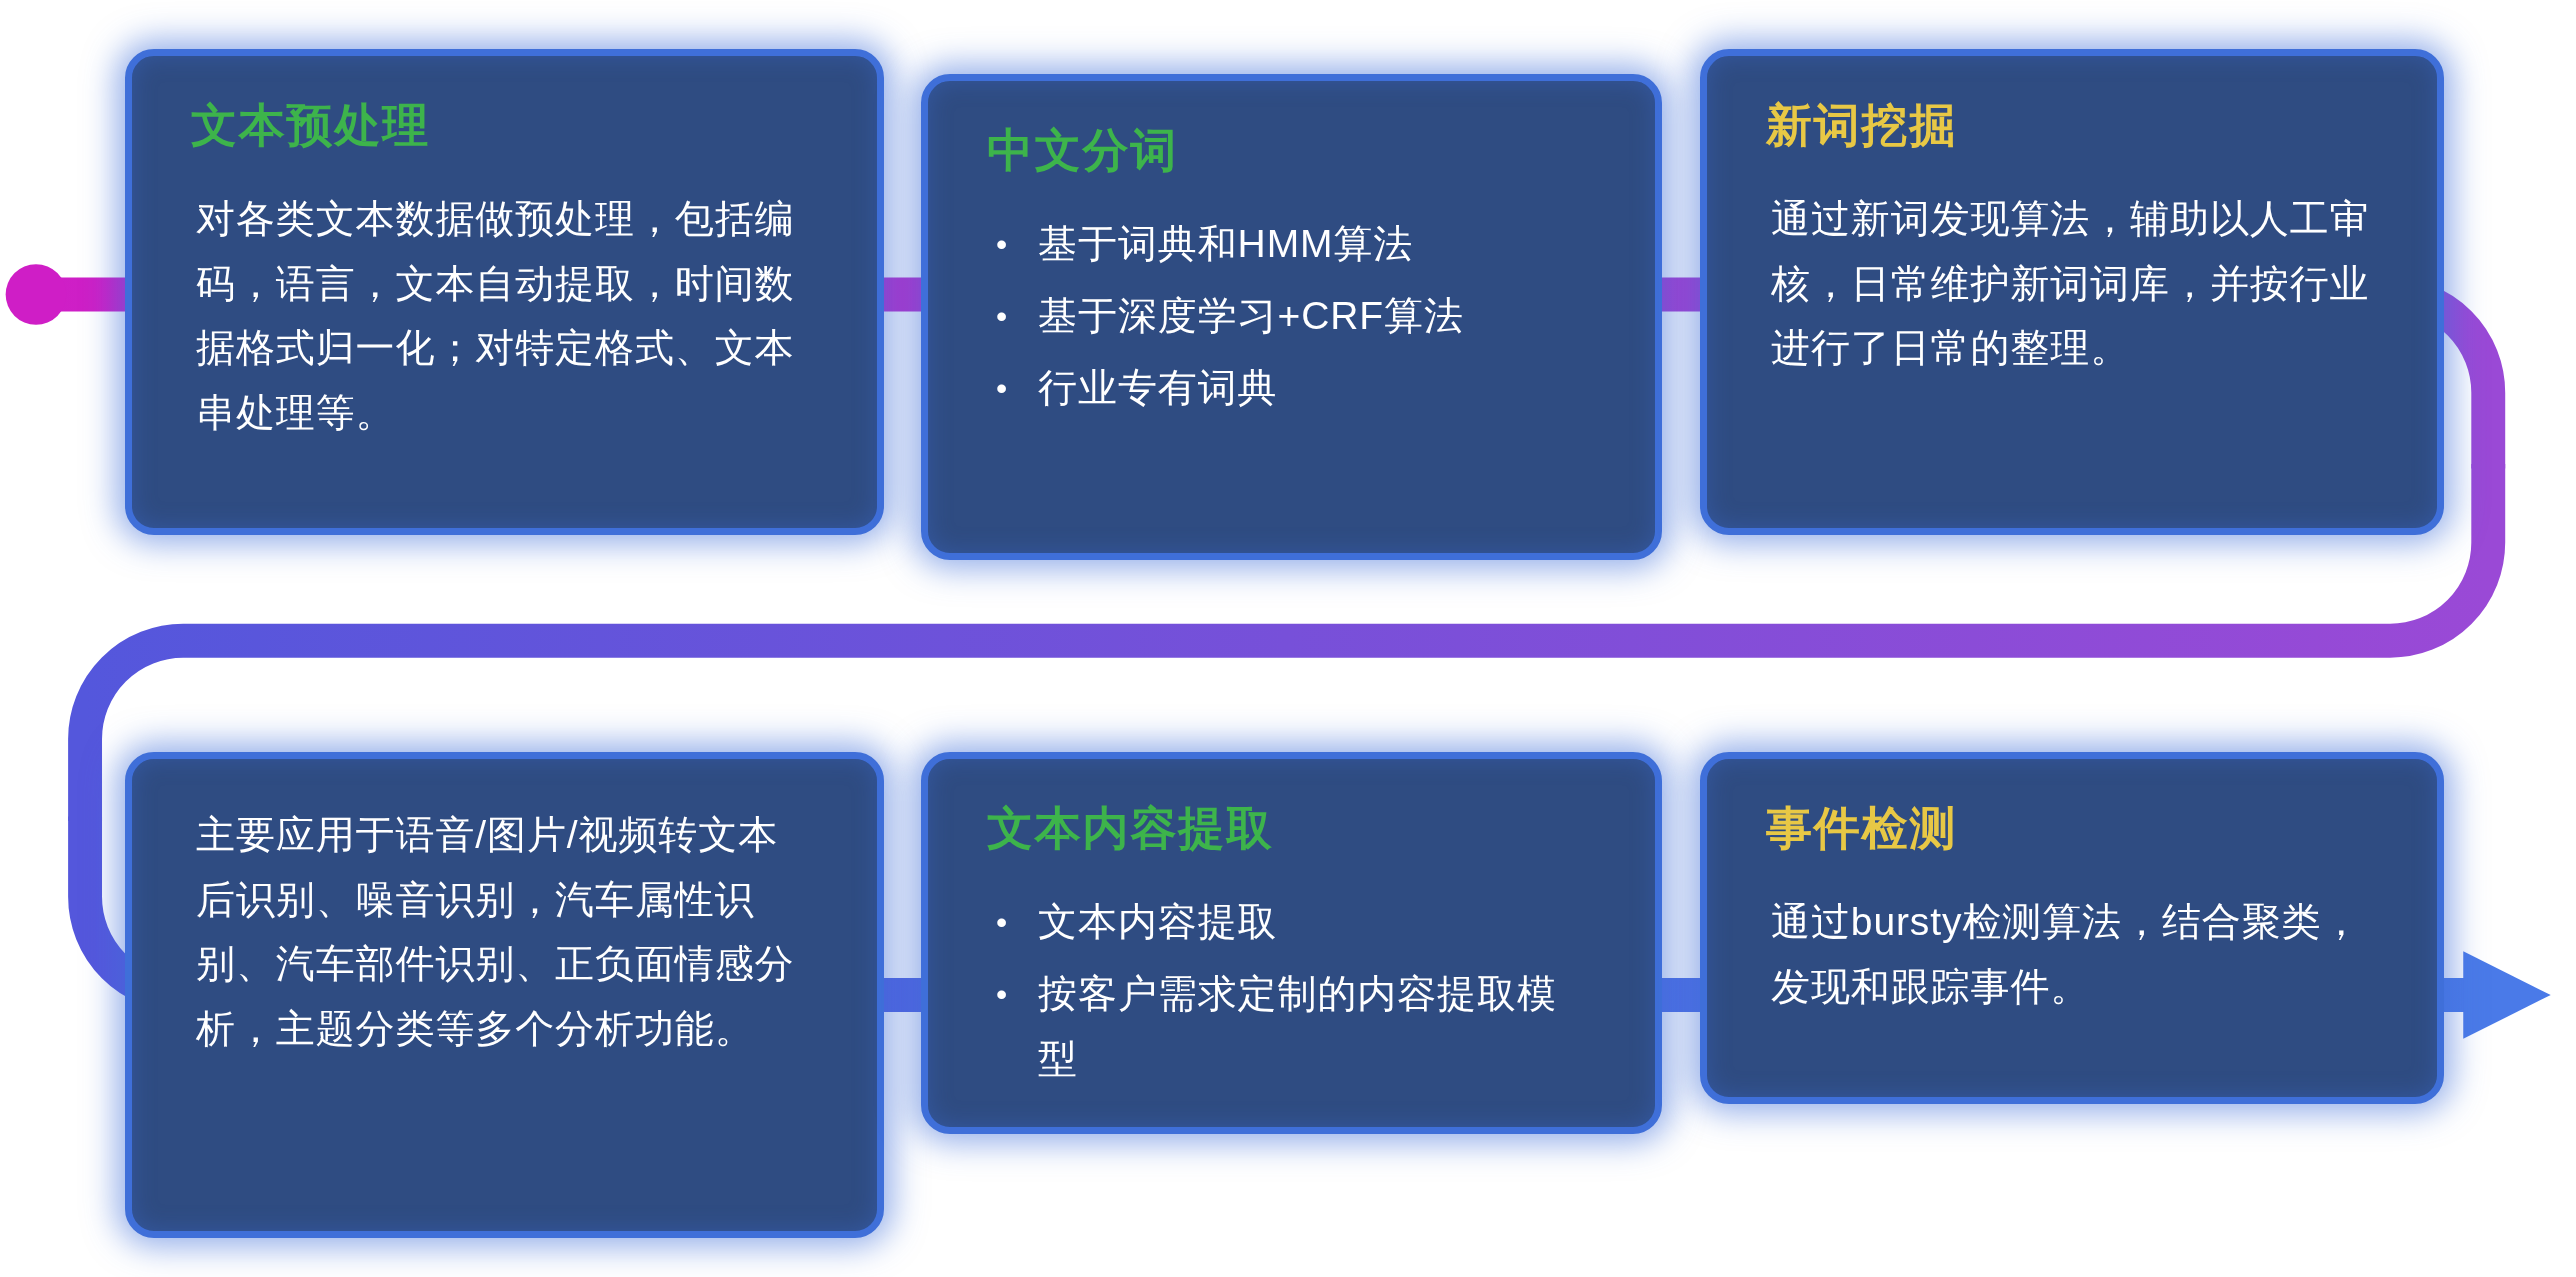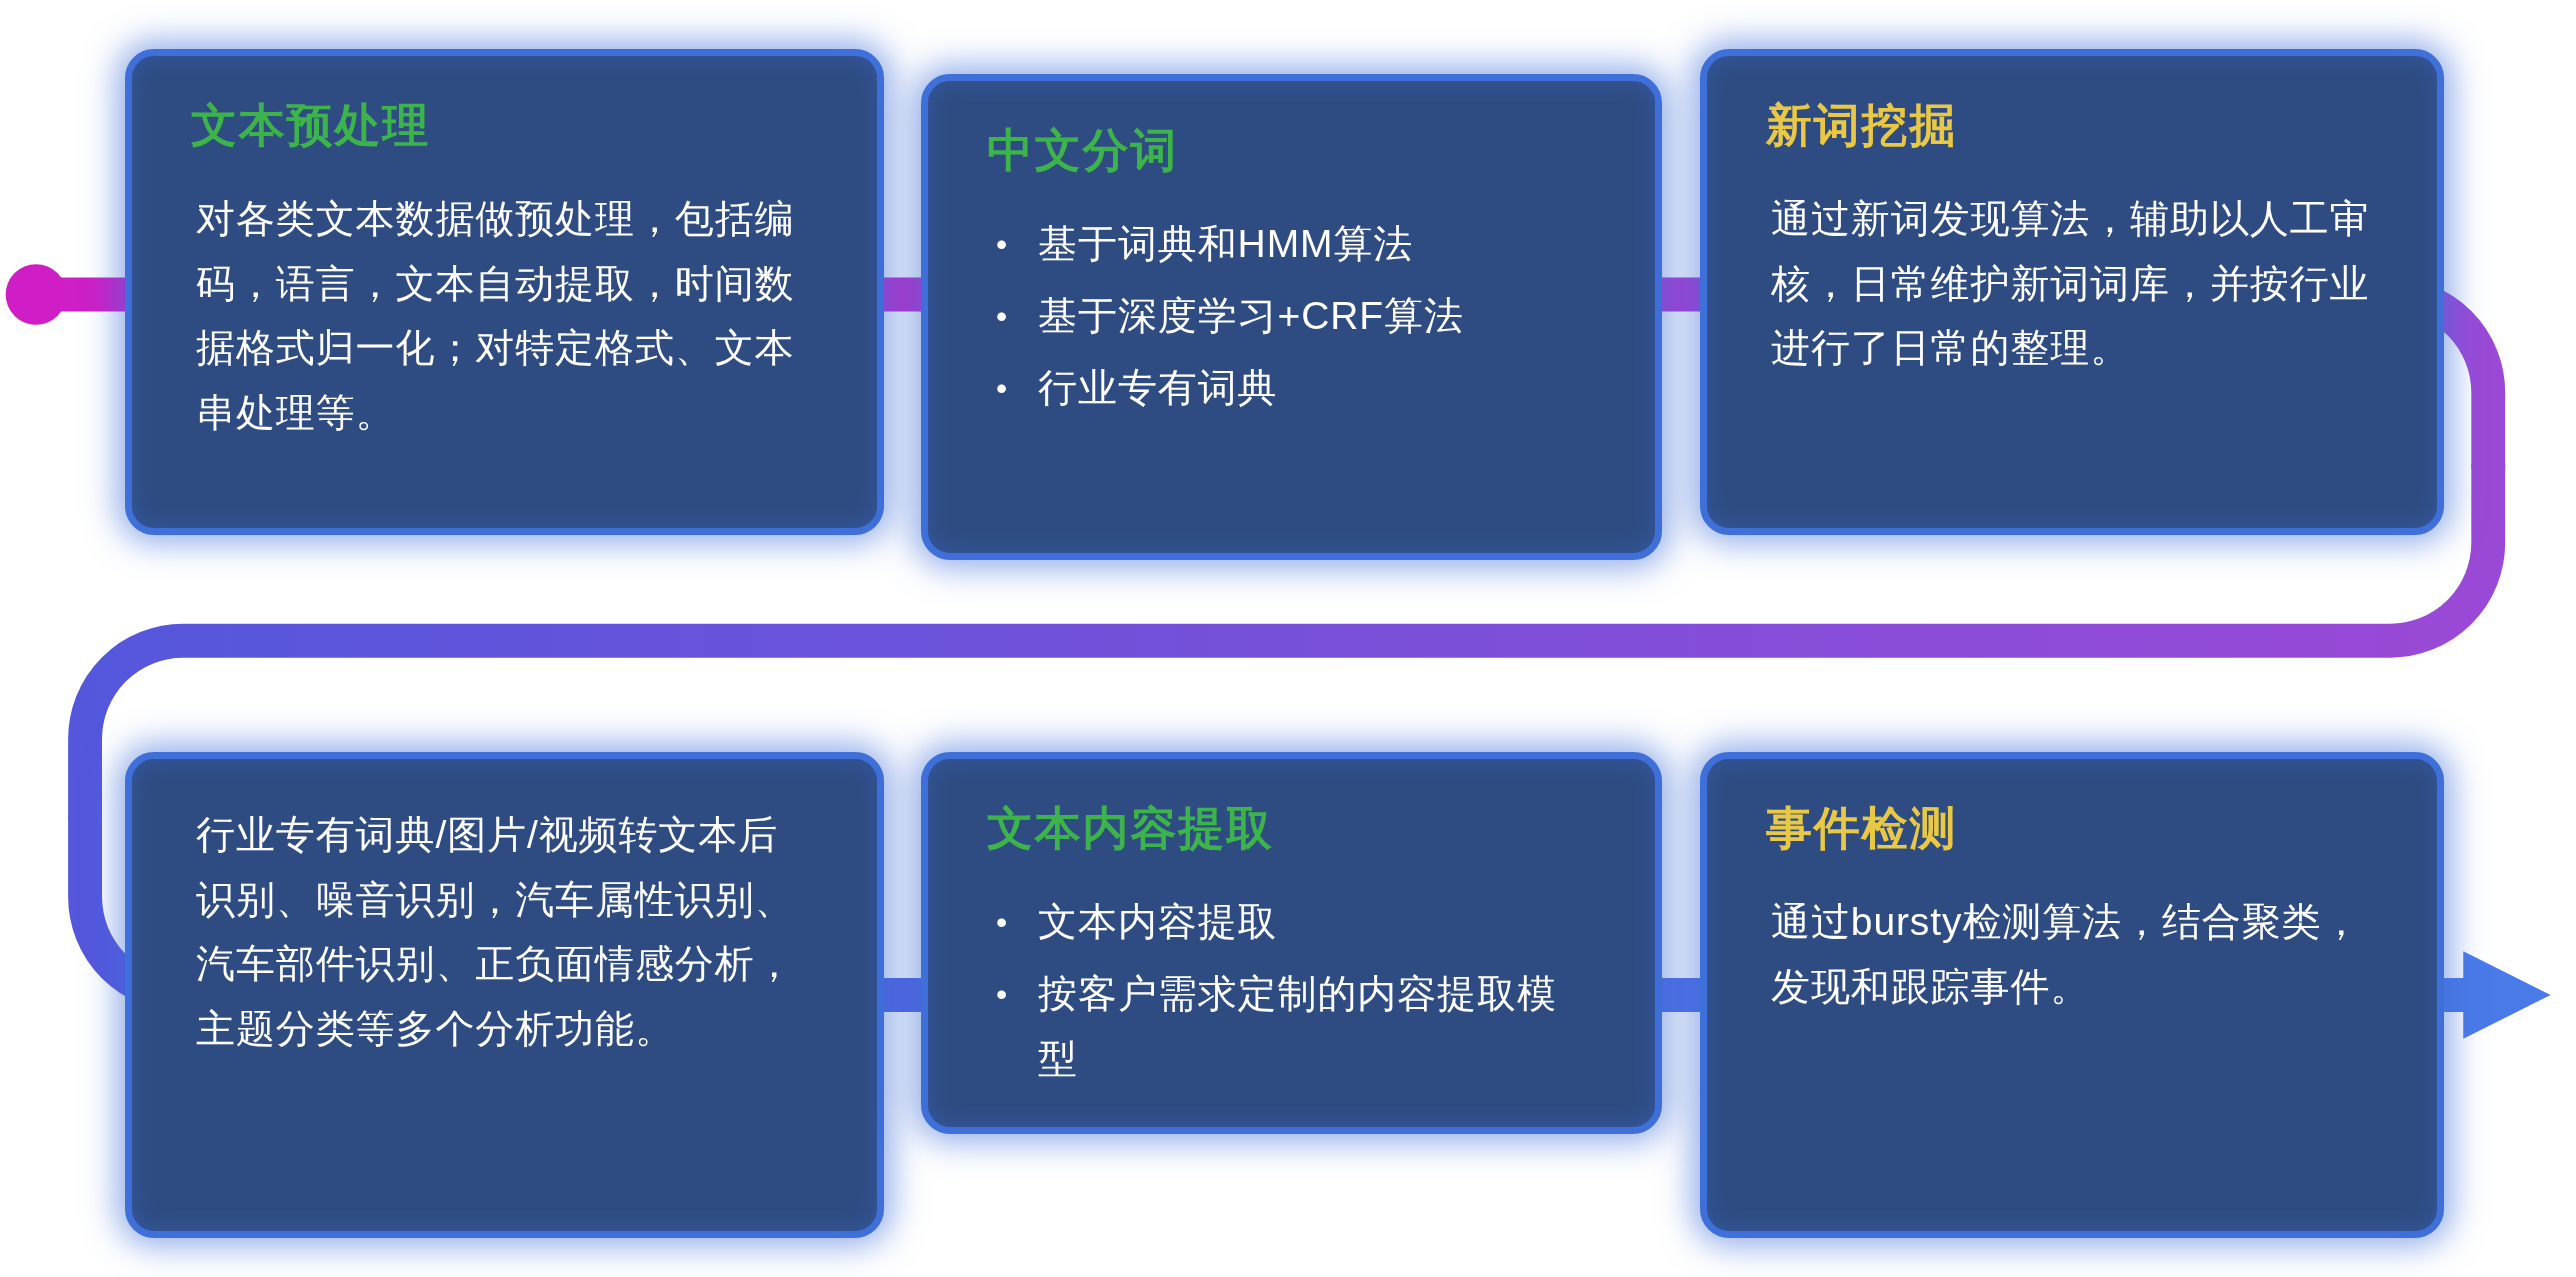--- a/index.html
+++ b/index.html
@@ -29,21 +29,21 @@
     border-radius: 29px;
     box-sizing: border-box;
     padding: 39px 59px;
     box-shadow: 0 0 32px 9px rgba(63,111,217,0.55), inset 0 0 23px rgba(63,111,217,0.35);
   }
   .c1 { left: 125px;  top: 49px;  width: 759px; height: 486px; }
   .c2 { left: 921px; top: 49px;  width: 741px; height: 486px; margin-top: 25px; }
   .c3 { left: 1700px; top: 49px;  width: 744px; height: 486px; }
   .c4 { left: 125px;  top: 752px; width: 759px; height: 486px; }
   .c5 { left: 921px; top: 752px; width: 741px; height: 382px; }
-  .c6 { left: 1700px; top: 752px; width: 744px; height: 486px; }
+  .c6 { left: 1700px; top: 752px; width: 744px; height: 352px; }
   .card-title {
     margin: 0 0 30px 0;
     font-size: 46px;
     font-weight: bold;
     letter-spacing: 1.8px;
   }
   .title-green  { color: #3db44b; }
   .title-yellow { color: #e8c845; font-family: Liberation Serif, serif; }
   .card-body {
     margin: 5px;
@@ -123,21 +123,21 @@
       </li>
     </ul>
   </section>
 
   <section class="card c3">
     <h2 class="card-title title-yellow">新词挖掘</h2>
     <p class="card-body">通过新词发现算法，辅助以人工审核，日常维护新词词库，并按行业进行了日常的整理。</p>
   </section>
 
   <section class="card c4">
-    <p class="card-body">行业专有词典/图片/视频转文本后识别、噪音识别，汽车属性识别、汽车部件识别、正负面情感分析，主题分类等多个分析功能。</p>
+    <p class="card-body">主要应用于语音/图片/视频转文本后识别、噪音识别，汽车属性识别、汽车部件识别、正负面情感分析，主题分类等多个分析功能。</p>
   </section>
 
   <section class="card c5">
     <h2 class="card-title title-green">文本内容提取</h2>
     <ul class="card-bullets">
       <li>
         <span class="bullet-dot">•</span>
         <span>文本内容提取</span>
       </li>
       <li>

